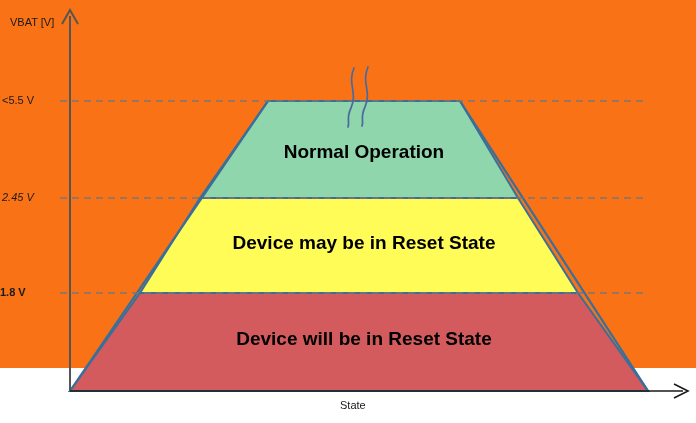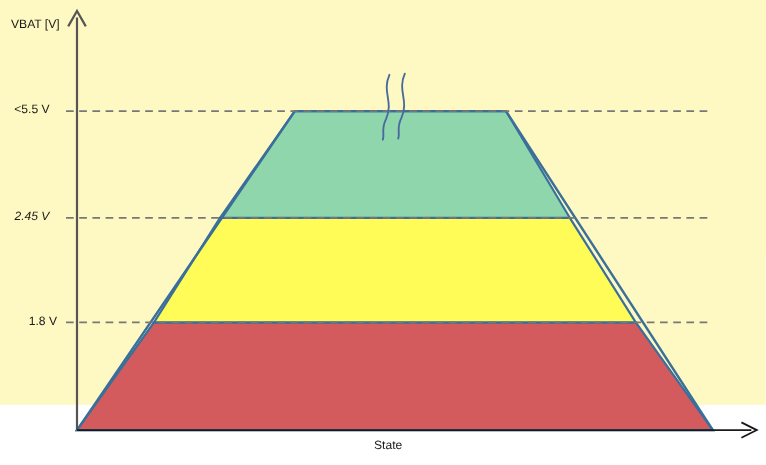--- a/index.html
+++ b/index.html
@@ -10,21 +10,21 @@
   body {
     width: 696px;
     height: 423px;
     font-family: "Liberation Sans", sans-serif;
     overflow: hidden;
   }
   #diagram {
     position: relative;
     width: 696px;
     height: 368px;
-    background: #fef9c3;
+    background: #f97316;
   }
   .svg-layer {
     position: absolute;
     left: 0;
     top: 0;
     width: 696px;
     height: 423px;
   }
   .axis-label {
     position: absolute;
@@ -39,27 +39,27 @@
   }
   #x-axis-title {
     left: 340px;
     top: 399px;
     font-size: 11px;
   }
   .tick-label {
     position: absolute;
     font-size: 11px;
     color: #1a1a1a;
-    text-align: center;
+    text-align: left;
     width: 54px;
     white-space: nowrap;
   }
   #tick-label-0 { left: 2px; top: 94px; }
   #tick-label-1 { left: 2px; top: 191px; font-style: italic; }
-  #tick-label-2 { left: 12px; top: 286px; }
+  #tick-label-2 { left: 0; top: 286px; font-weight: bold; }
   .region-label {
     position: absolute;
     font-weight: bold;
     color: #000000;
     text-align: center;
     white-space: nowrap;
   }
   #region-label-normal {
     left: 204px;
     top: 141px;
@@ -117,14 +117,17 @@
 
   </svg>
 
   <div class="axis-label" id="y-axis-title">VBAT [V]</div>
   <div class="axis-label" id="x-axis-title">State</div>
 
   <div class="tick-label" id="tick-label-0">&lt;5.5 V</div>
   <div class="tick-label" id="tick-label-1">2.45 V</div>
   <div class="tick-label" id="tick-label-2">1.8 V</div>
 
+  <div class="region-label" id="region-label-normal">Normal Operation</div>
+  <div class="region-label" id="region-label-may-reset">Device may be in Reset State</div>
+  <div class="region-label" id="region-label-will-reset">Device will be in Reset State</div>
 
 </div>
 
 </body></html>

